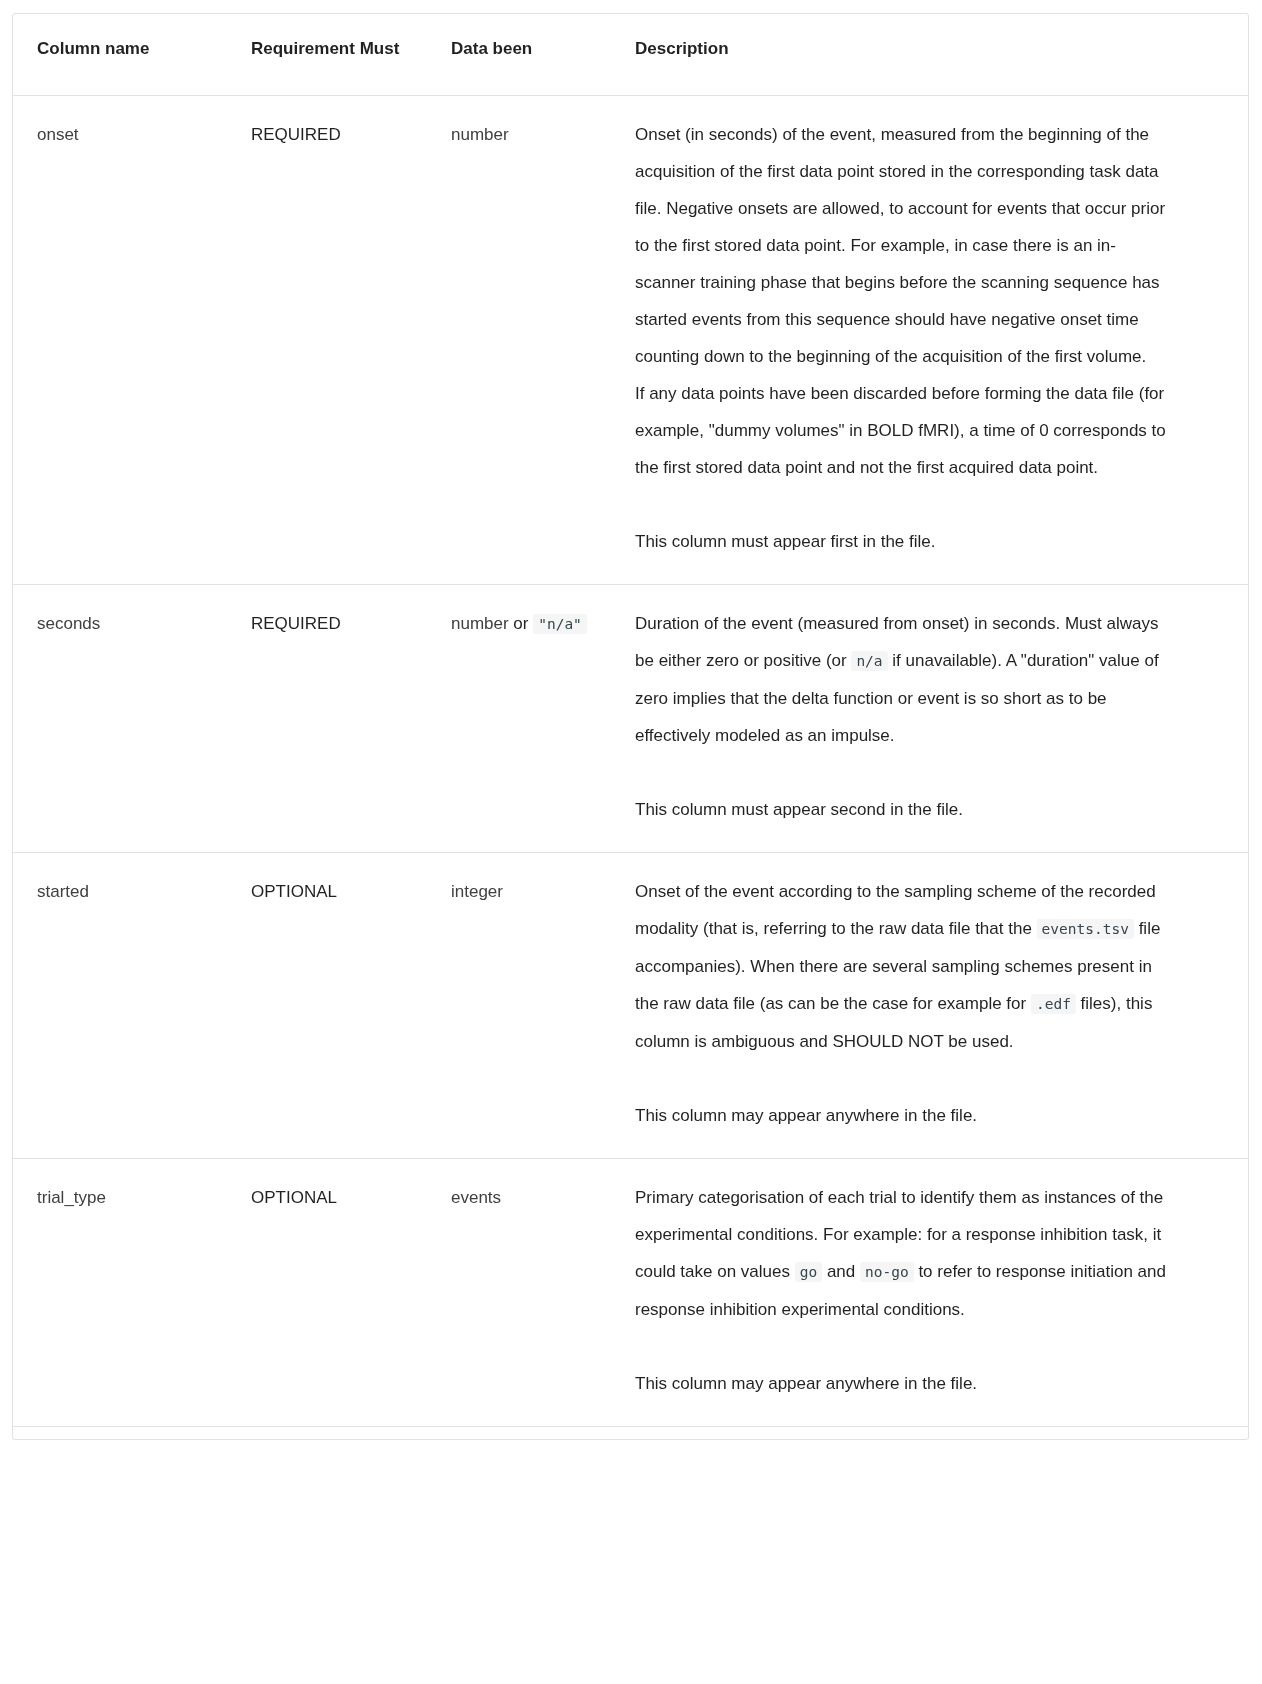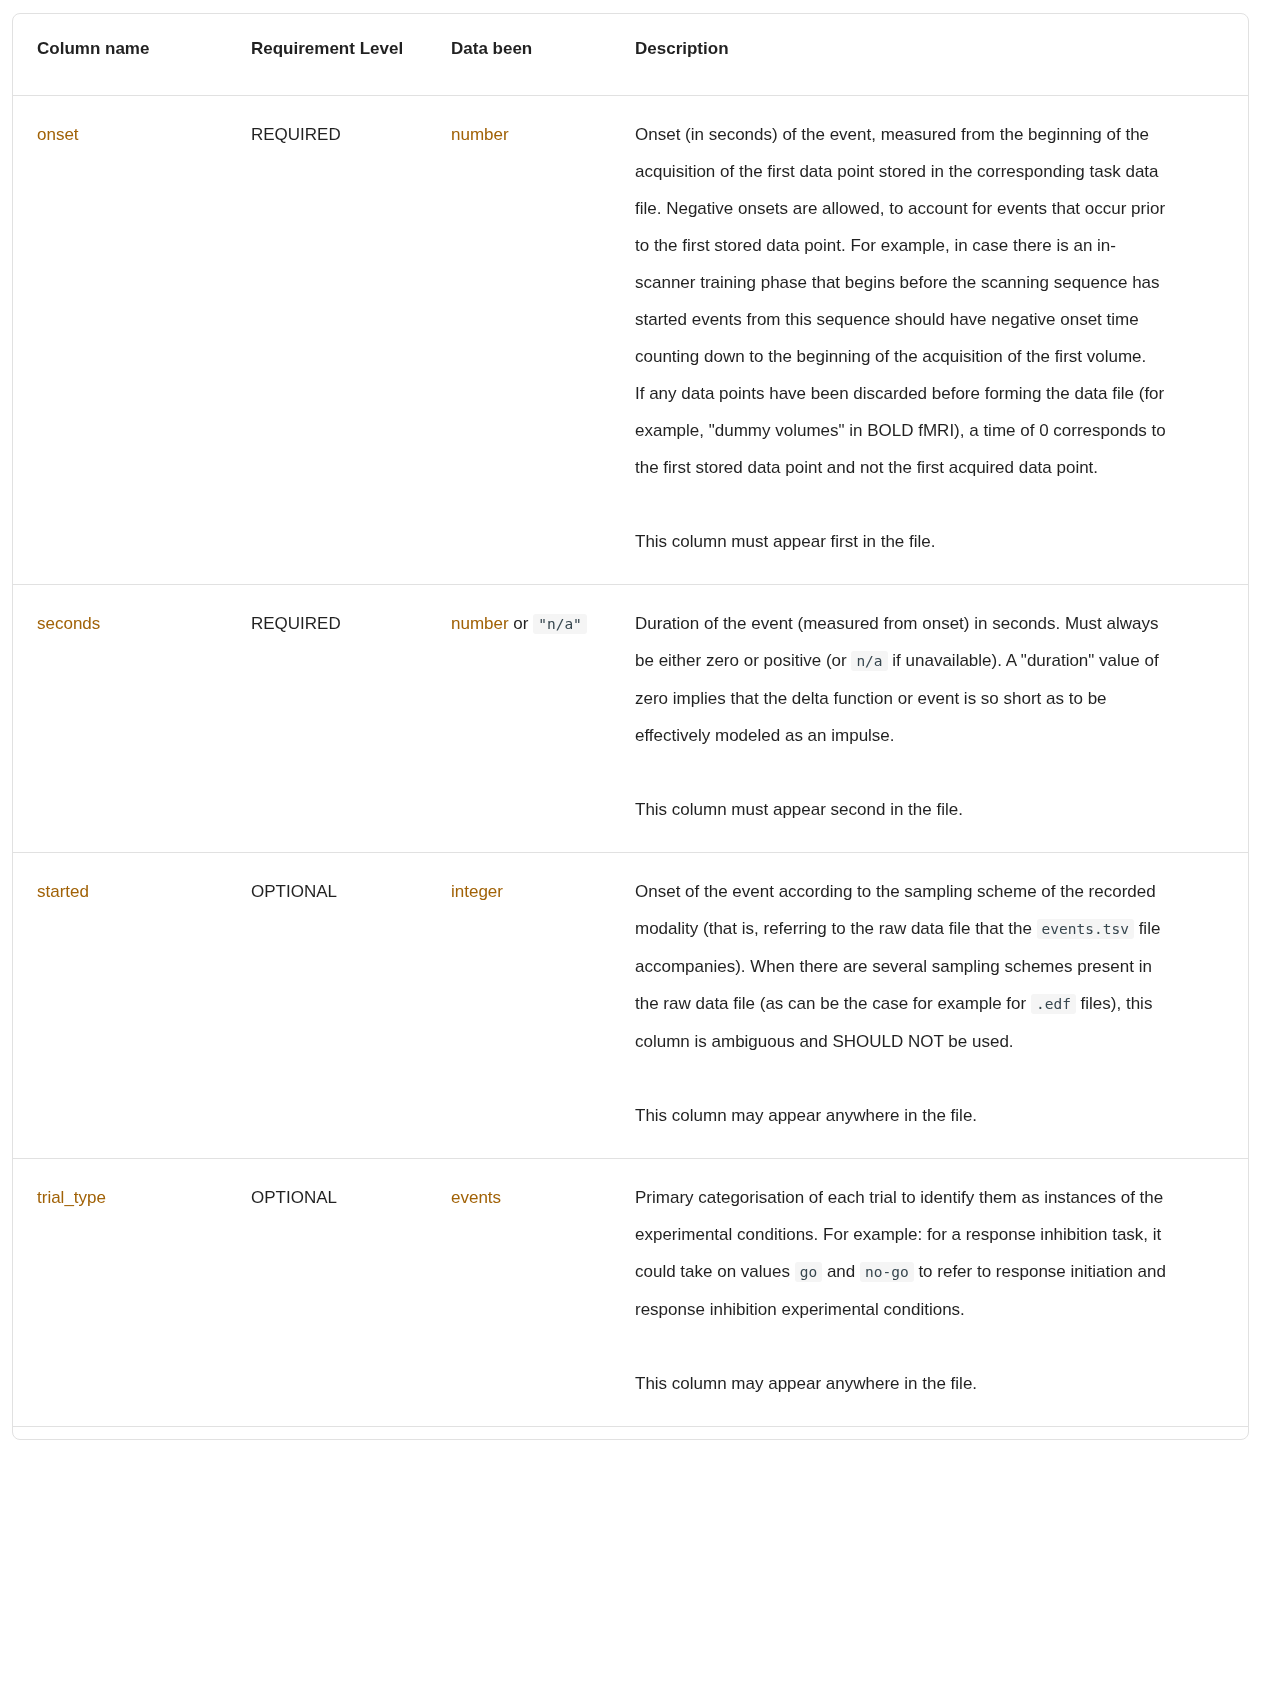--- a/index.html
+++ b/index.html
@@ -12,21 +12,21 @@
   }
   body {
     font-family: "Liberation Sans", sans-serif;
     font-size: 17px;
     line-height: 37px;
     color: rgba(0,0,0,0.87);
   }
   .table-wrap {
     margin: 13px 13px 0 12px;
     border: 1px solid #e1e1e1;
-    border-radius: 8px;
+    border-radius: 3px;
     overflow: hidden;
   }
   table {
     border-collapse: collapse;
     width: 100%;
     table-layout: fixed;
   }
   thead tr, tbody tr.data-row {
     border-bottom: 1px solid #e1e1e1;
   }
@@ -39,21 +39,21 @@
     font-weight: bold;
     font-size: 17px;
   }
   td {
     padding: 20px 16px 24px 24px;
   }
   td.desc-cell {
     padding-right: 80px;
   }
   a.doc-link {
-    color: #a16207;
+    color: #404040;
     text-decoration: none;
     cursor: pointer;
   }
   code.inline-code {
     font-family: "DejaVu Sans Mono", monospace;
     font-size: 14.5px;
     background: #f5f5f5;
     color: #36464e;
     padding: 2px 5px;
     border-radius: 3px;
@@ -72,21 +72,21 @@
   <table>
     <colgroup>
       <col style="width:214px">
       <col style="width:200px">
       <col style="width:184px">
       <col>
     </colgroup>
     <thead>
       <tr>
         <th>Column name</th>
-        <th>Requirement Level</th>
+        <th>Requirement Must</th>
         <th>Data been</th>
         <th>Description</th>
       </tr>
     </thead>
     <tbody>
 
       <tr class="data-row">
           <td><a class="doc-link">onset</a></td>
           <td><span>REQUIRED</span></td>
           <td><a class="doc-link">number</a></td>

